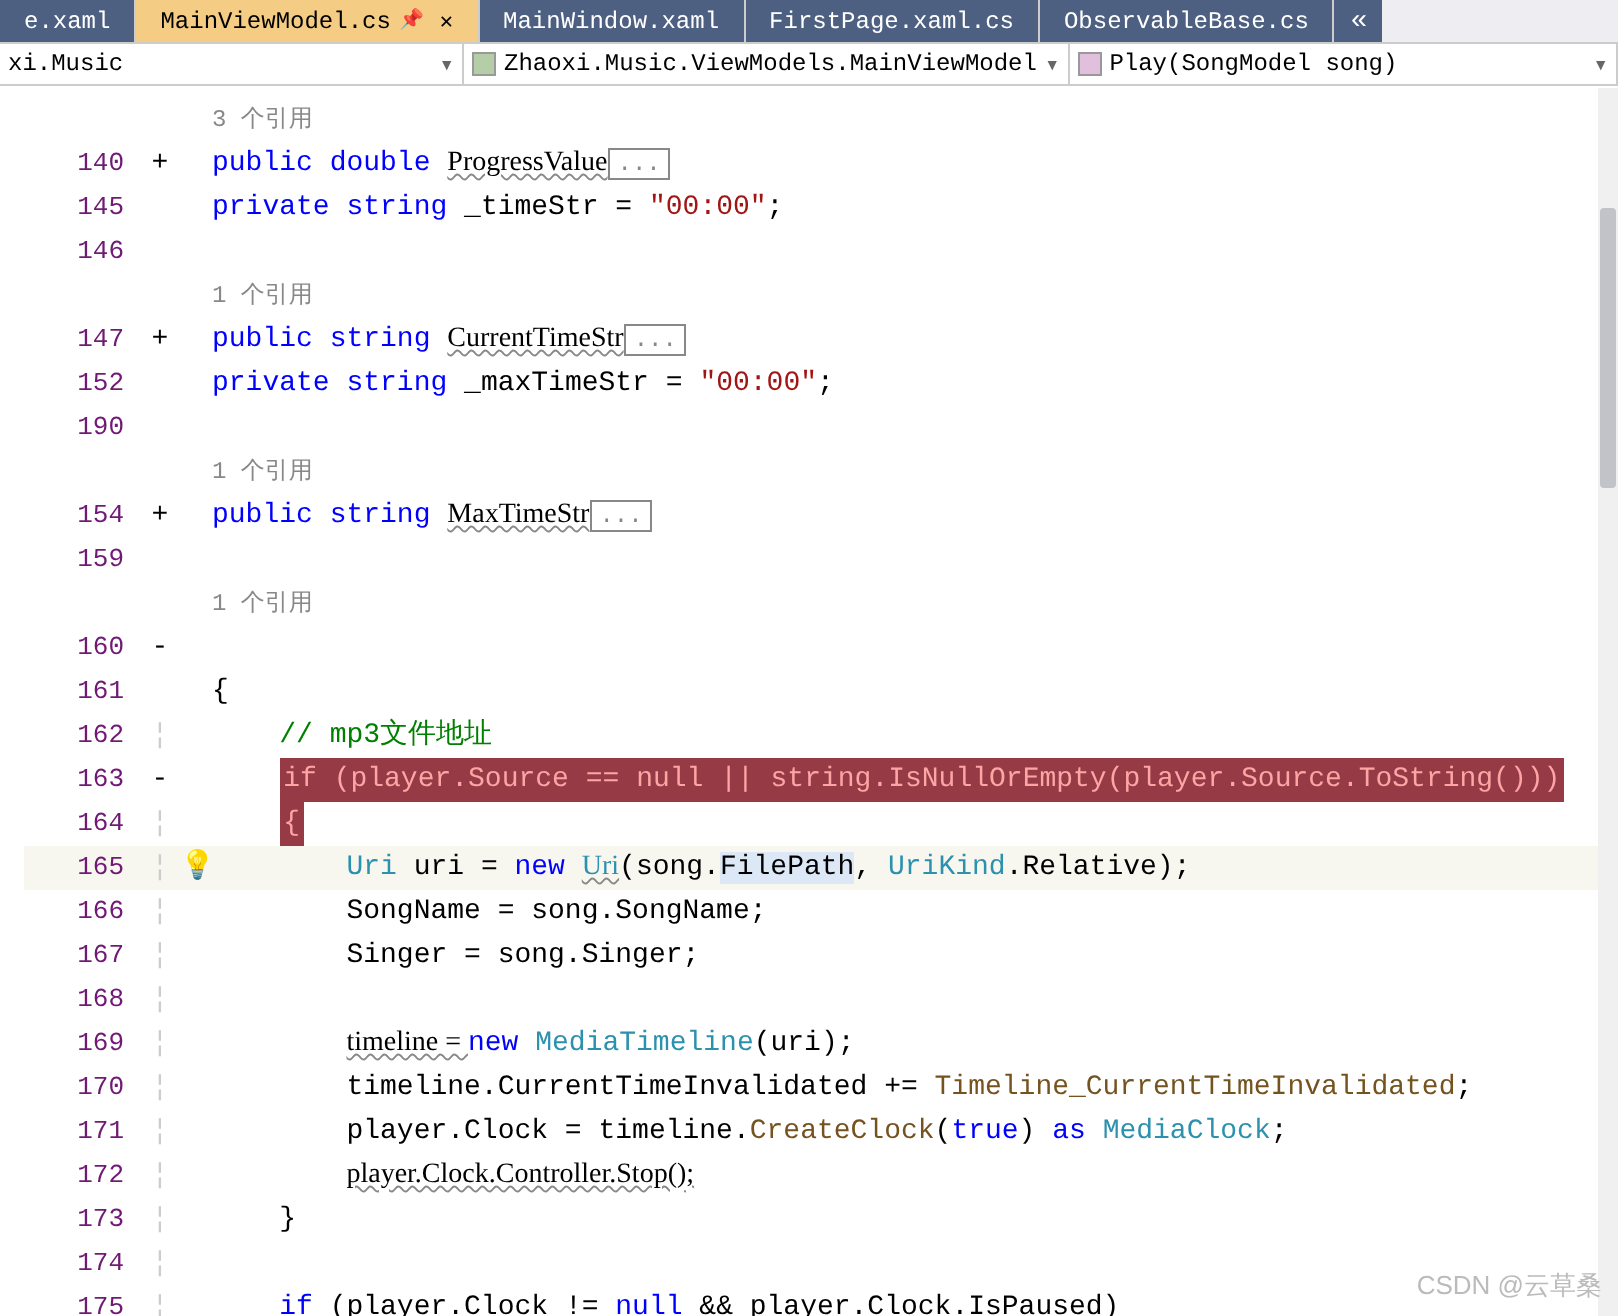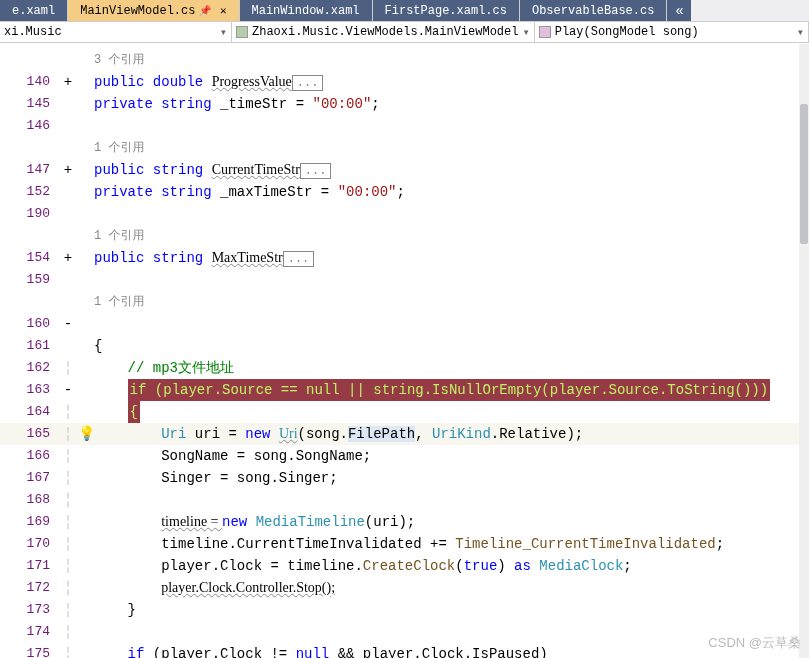--- a/index.html
+++ b/index.html
@@ -10,36 +10,36 @@
 .tab.active { background:#f5cc84; color:#000; font-weight:normal; }
 .tab .pin { font-size:10px; }
 .tab .close { margin-left:4px; font-size:11px; }
 .tab-overflow { background:#4d6082; color:#fff; width:24px; display:flex; align-items:center; justify-content:center; }
 .nav-bar { display:flex; background:#14532d; border-bottom:1px solid #ccc; height:21px; font-size:12px; }
 .nav-item { flex:1; border-right:1px solid #ccc; display:flex; align-items:center; padding:0 4px; gap:4px; background:#fff; }
 .nav-item .dd { margin-left:auto; color:#666; }
 .nav-icon { width:12px; height:12px; display:inline-block; }
 .nav-icon.c2 { background:#b5cea8; border:1px solid #999; }
 .nav-icon.c3 { background:#e2c0dd; border:1px solid #999; }
-.editor { display:flex; height:calc(100% - 44px); }
+.editor { display:flex; height:calc(100% - 44px);padding-left:12px; }
 .code { flex:1; font-size:14px; line-height:22px; background:#fff; position:relative; padding-top:6px; }
 .row { display:flex; height:22px; align-items:center; }
 .ln { width:58px; text-align:right; padding-right:8px; color:#701a75; font-size:13px; }
 .fc { width:20px; text-align:center; }
 .ig { width:16px; }
 .cd { flex:1; white-space:pre; }
 .ref { color:#888; font-size:12px; }
 .kw { color:#0000ff; }
 .ty { color:#2b91af; }
 .str { color:#a31515; }
 .cm { color:#008000; }
 .und { text-decoration: underline wavy #888; text-decoration-thickness:1px;font-family:Liberation Serif, serif; }
 .undg { text-decoration: underline wavy #008000; text-decoration-thickness:1px; }
 .box { border:1px solid #888; padding:0 4px; color:#888; font-size:12px; }
-.hl { background:#963a46; color:#bef264; padding:0 2px; display:inline-block; }
+.hl { background:#963a46; color:#fca5a5; padding:0 2px; display:inline-block; }
 .row.cur { background:#f7f7f0; }
 .guide { color:#ccc; }
 .watermark { position:absolute; right:8px; bottom:6px; color:#bbb; font-size:13px; font-family: sans-serif; }
 .vs { position:absolute; right:0; top:44px; bottom:0; width:10px; background:#f0f0f0; }
 .vs .th { position:absolute; left:1px; right:1px; top:60px; height:140px; background:#c2c3c9; border-radius:2px; }
 </style>
 </head>
 <body>
 
 <div class="tab-bar">

